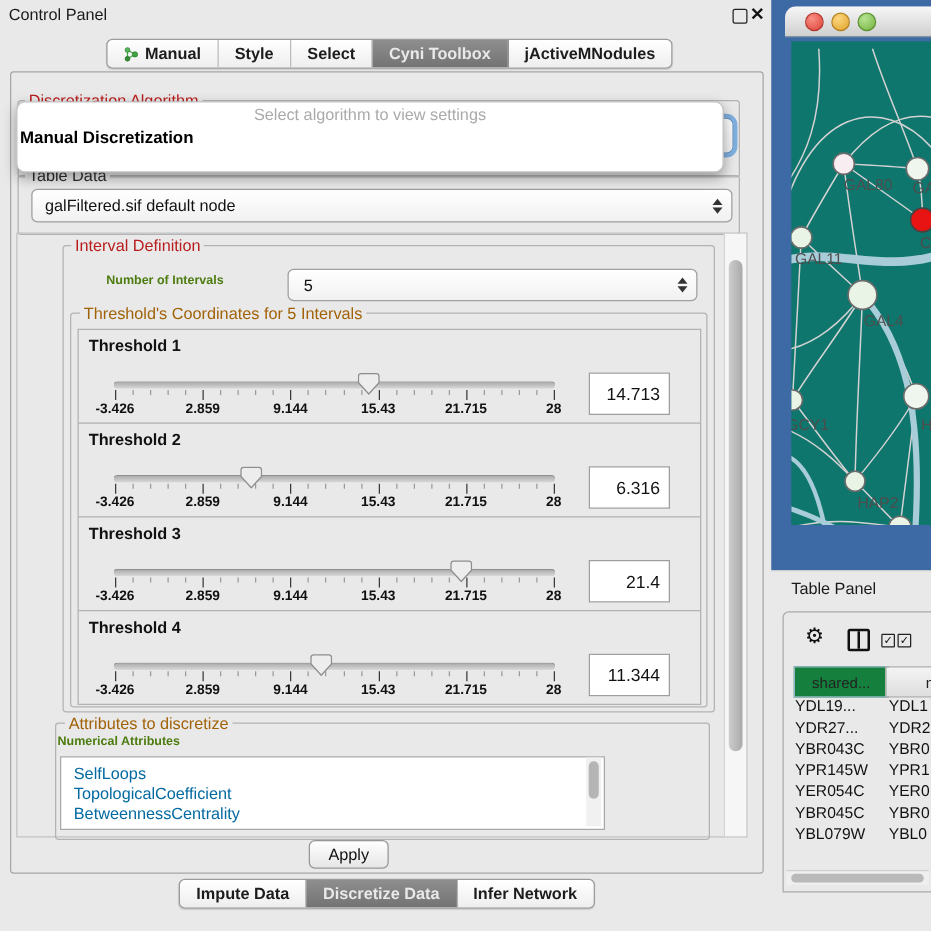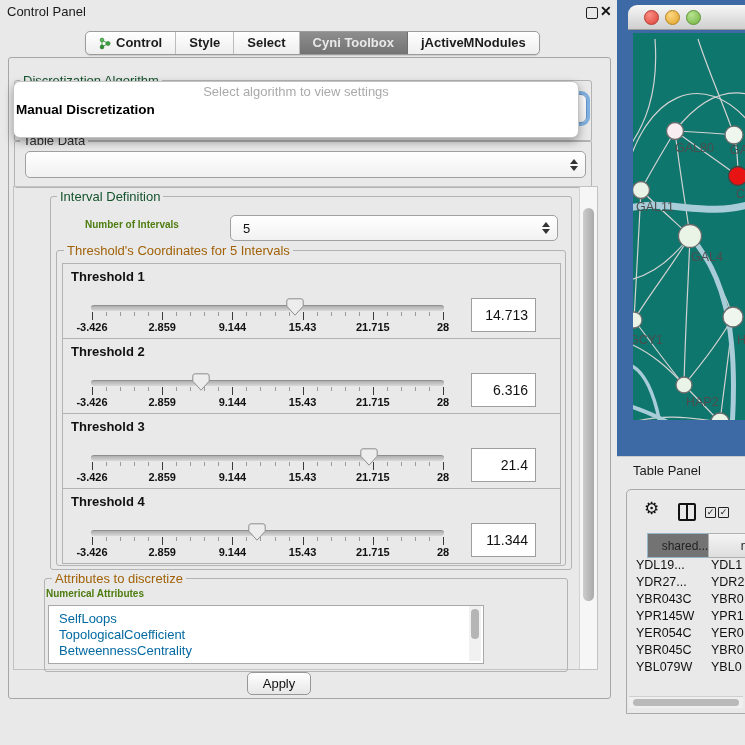--- a/index.html
+++ b/index.html
@@ -17,21 +17,21 @@
   .seg{padding:0 13px;line-height:22px;font-size:13px;font-weight:bold;color:#1c1c1c;border-right:1px solid #bcbcbc;
        display:flex;align-items:center;gap:5px;background:transparent;}
   .seg:last-child{border-right:none;}
   .seg.sel{background:linear-gradient(#8e8e8e,#737373);color:#e9e9e9;border-right-color:#6f6f6f;}
   .seg-icon{display:inline-flex;}
 
   .content-frame{left:8px;top:57px;width:601px;height:640px;border:1px solid #a6a6a6;border-radius:3px;background:#e9e9e9;}
 
   .groupbox{border:1px solid #b3b3b3;border-radius:3px;}
   .group-title{background:#e9e9e9;padding:0 3px;font-size:13px;line-height:13px;}
-  .t-green{color:#14532d;}
+  .t-green{color:#b91c1c;}
   .t-blue{color:#a16207;}
   .t-dark{color:#2e2e2e;}
 
   .combo{background:linear-gradient(#ffffff,#f1f1f1);border:1px solid #a0a0a0;border-radius:5px;font-size:13px;color:#111;}
   .combo .val{position:absolute;left:10px;top:0;bottom:0;display:flex;align-items:center;}
   .stepper{position:absolute;right:7px;top:50%;transform:translateY(-50%);display:flex;flex-direction:column;gap:2px;}
   .stepper .up{width:0;height:0;border-left:4px solid transparent;border-right:4px solid transparent;border-bottom:5px solid #333;}
   .stepper .dn{width:0;height:0;border-left:4px solid transparent;border-right:4px solid transparent;border-top:5px solid #333;}
   .focusring{box-shadow:0 0 0 3px #7fb0e0;border-color:#5f94cc;}
 
@@ -85,21 +85,21 @@
   .divline{background:#cccccc;}
 
   .table-block{left:626px;top:489px;width:119px;height:223px;background:#e9e9e9;border:1px solid #aaaaaa;
                border-top-left-radius:5px;overflow:hidden;}
   .gear{position:absolute;left:17px;top:8px;font-size:17px;color:#111;}
   .split-icon{position:absolute;left:51px;top:13px;width:14px;height:14px;border:2px solid #111;border-radius:2px;}
   .split-icon div{position:absolute;left:50%;top:0;bottom:0;width:2px;margin-left:-1px;background:#111;}
   .chk{position:absolute;top:17px;width:9px;height:9px;border:1.5px solid #222;border-radius:1px;
        font-size:9px;line-height:9px;text-align:center;color:#111;}
   .hdr-cell{position:absolute;top:43px;height:23px;font-size:12px;color:#222;display:flex;align-items:center;justify-content:center;}
-  .hdr-c1{left:20px;width:74px;background:#737373;border:1px solid #95b7c9;text-align:center;}
+  .hdr-c1{left:8px;width:74px;background:#15803d;border:1px solid #95b7c9;text-align:center;}
   .hdr-c2{left:81px;width:70px;background:linear-gradient(#f4f4f4,#dedede);border:1px solid #b0b0b0;}
   .rows-clip{position:absolute;left:0;top:68px;width:119px;height:117px;overflow:hidden;}
   .trow{position:absolute;left:0;width:119px;height:17px;font-size:12.5px;color:#111;}
   .trow .c1{position:absolute;left:9px;}
   .trow .c2{position:absolute;left:84px;}
   .hscroll{position:absolute;left:2px;top:206px;width:114px;height:11px;background:#efefef;border-top:1px solid #cfcfcf;}
   .hthumb{position:absolute;left:4px;top:2px;width:106px;height:7px;border-radius:3.5px;background:#b9b9b9;}
 </style>
 </head>
 <body>
@@ -116,21 +116,21 @@
           <span class="seg-icon">
             <svg width="12" height="13" viewBox="0 0 12 13">
               <line x1="3" y1="3" x2="9" y2="6.5" stroke="#49a94c" stroke-width="1"></line>
               <line x1="3" y1="10" x2="9" y2="6.5" stroke="#49a94c" stroke-width="1"></line>
               <line x1="3" y1="3" x2="3" y2="10" stroke="#49a94c" stroke-width="1"></line>
               <circle cx="3" cy="3" r="1.9" fill="#57b85a" stroke="#2f7d32" stroke-width=".6"></circle>
               <circle cx="3" cy="10" r="1.9" fill="#2e8f31" stroke="#256b27" stroke-width=".6"></circle>
               <circle cx="9" cy="6.5" r="2.1" fill="#3fa342" stroke="#2f7d32" stroke-width=".6"></circle>
             </svg>
           </span>
-          <span class="seg-label">Control</span>
+          <span class="seg-label">Manual</span>
         </div>
         <div class="seg">
           <span class="seg-label">Style</span>
         </div>
         <div class="seg">
           <span class="seg-label">Select</span>
         </div>
         <div class="seg sel">
           <span class="seg-label">Cyni Toolbox</span>
         </div>
@@ -142,20 +142,21 @@
 
   <div class="abs content-frame"></div>
 
   <div class="abs groupbox" style="left:14px;top:80px;width:576px;height:60px;"></div>
   <div class="abs group-title t-green" style="left:20px;top:74px;">Discretization Algorithm</div>
   <div class="abs combo focusring" style="left:26px;top:94px;width:559px;height:27px;border-radius:6px;"></div>
 
   <div class="abs groupbox" style="left:14px;top:140px;width:576px;height:46px;"></div>
   <div class="abs group-title t-dark" style="left:20px;top:134px;">Table Data</div>
   <div class="abs combo" style="left:25px;top:151px;width:559px;height:25px;">
+    <span class="val">galFiltered.sif default node</span>
     <span class="stepper">
         <span class="up"></span>
         <span class="dn"></span>
       </span>
   </div>
 
   <div class="abs scrollpane">
     <div class="vscroll">
       <div class="vthumb" style="top:21px;height:393px;"></div>
     </div>
@@ -346,20 +347,33 @@
   <div class="attr-item">SelfLoops</div>
       <div class="attr-item">TopologicalCoefficient</div>
       <div class="attr-item">BetweennessCentrality</div>
     </div>
   <div class="abs list-vscroll" style="left:469px;top:606px;height:55px;">
     <div class="list-vthumb"></div>
   </div>
 
   <div class="abs apply-btn">Apply</div>
 
+  <div class="abs" style="left:143px;top:703px;">
+    <div class="segbar" id="bottom-tabs">
+        <div class="seg">
+          <span class="seg-label">Impute Data</span>
+        </div>
+        <div class="seg sel">
+          <span class="seg-label">Discretize Data</span>
+        </div>
+        <div class="seg">
+          <span class="seg-label">Infer Network</span>
+        </div>
+      </div>
+  </div>
 
   <div class="abs popup">
     <div class="popup-hint">Select algorithm to view settings</div>
     <div id="popup-items">
         <div class="popup-item b">Manual Discretization</div>
       </div>
   </div>
 
   <div class="abs net-window">
     <div class="net-titlebar">

